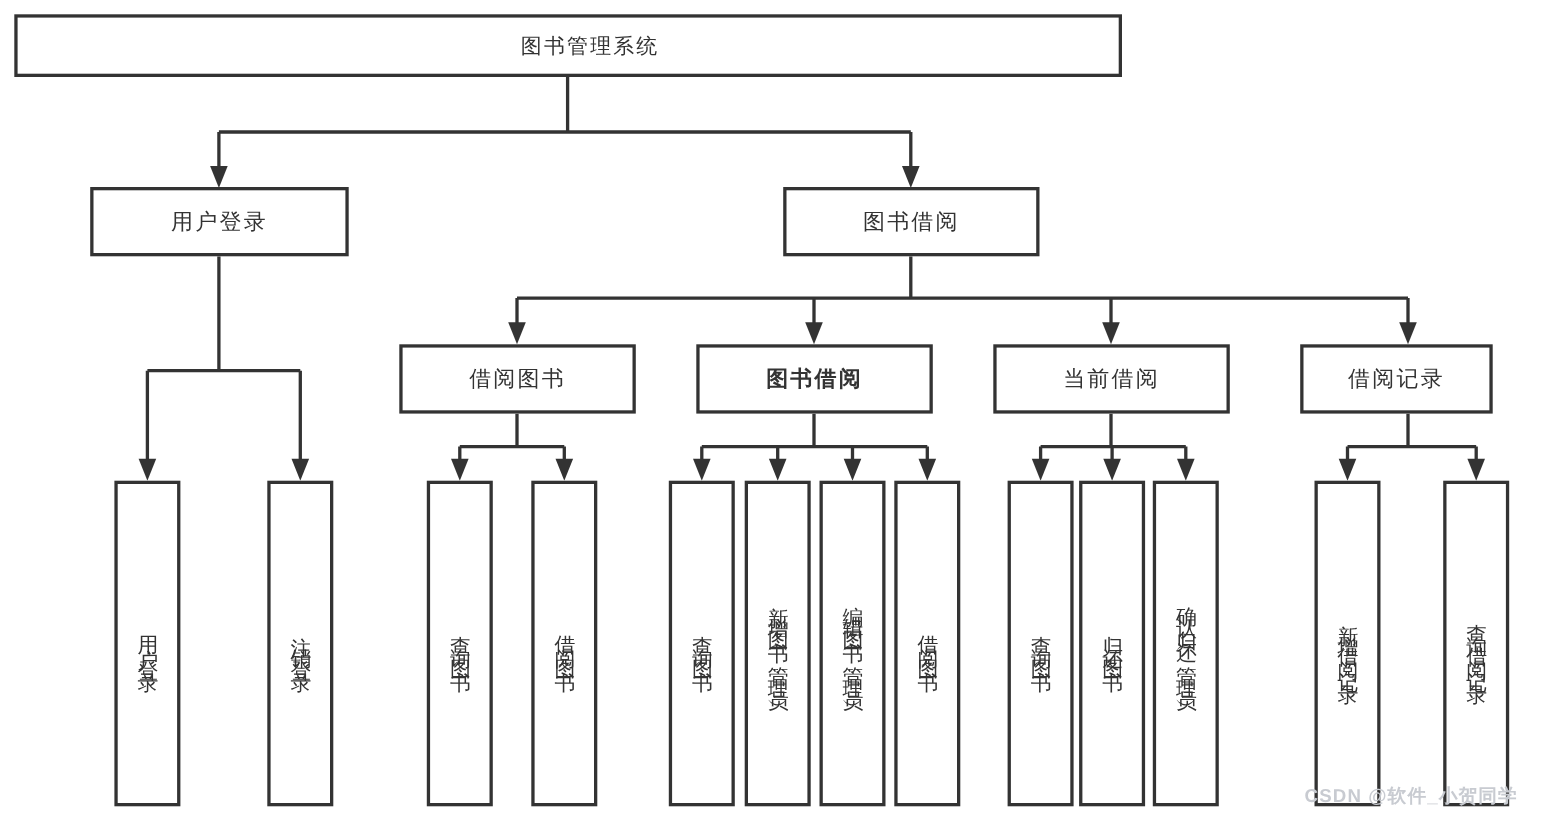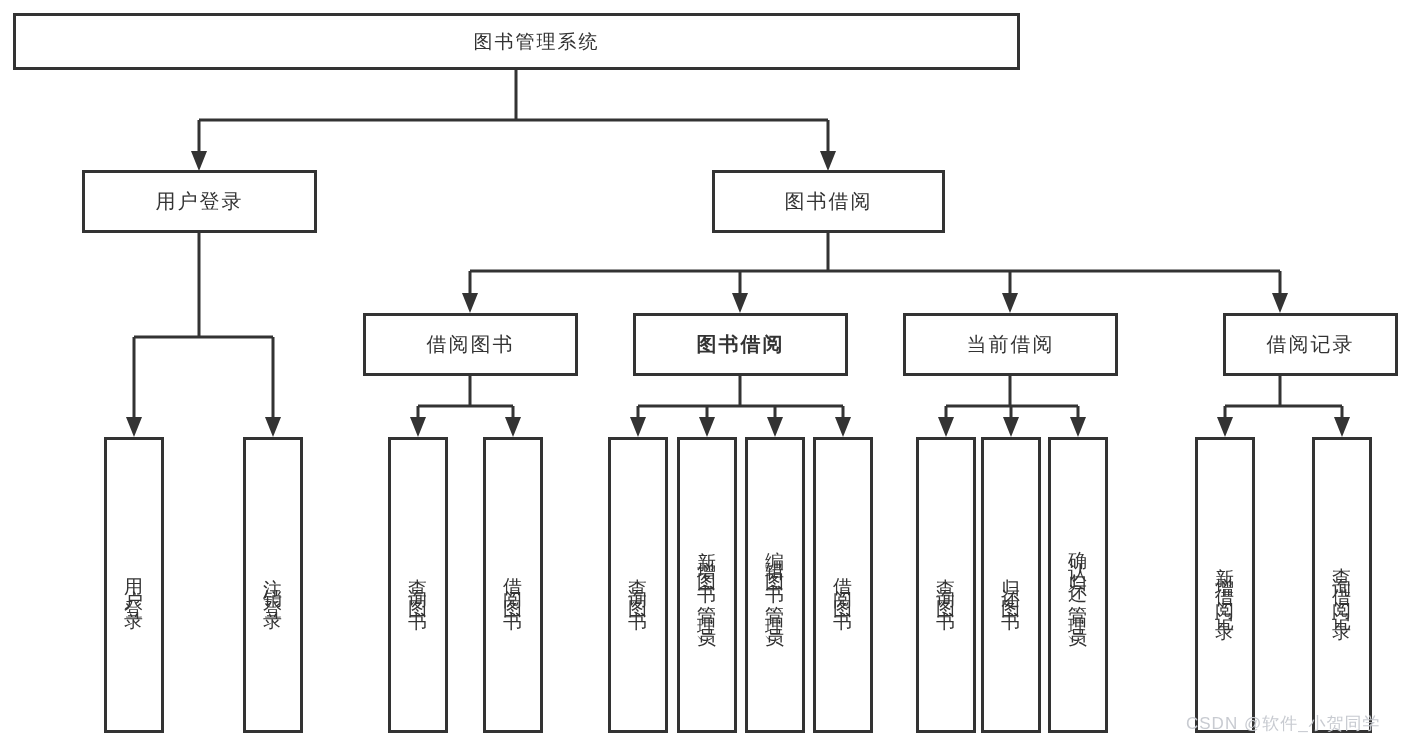--- a/index.html
+++ b/index.html
@@ -42,21 +42,21 @@
     writing-mode:vertical-rl;
     text-orientation:mixed;
     font-size:19px;
     letter-spacing:11px;
     line-height:1;
   }
   .watermark{
     position:absolute;
     left:1186px;top:712px;
     font-size:17px;
-    font-weight:normal;
+    font-weight:bold;
     letter-spacing:1px;
     color:var(--wm);
     z-index:10;
     white-space:nowrap;
   }
 </style>
 </head>
 <body>
 
 <div class="canvas">
@@ -105,21 +105,21 @@
   </svg>
 
   <div class="node h root" style="left:13px;top:13px;width:1007px;height:57px;">图书管理系统</div>
 
   <div class="node h" style="left:82px;top:170px;width:235px;height:63px;">用户登录</div>
   <div class="node h" style="left:712px;top:170px;width:233px;height:63px;">图书借阅</div>
 
   <div class="node h" style="left:363px;top:313px;width:215px;height:63px;">借阅图书</div>
   <div class="node h" style="left:633px;top:313px;width:215px;height:63px;font-weight:bold;">图书借阅</div>
   <div class="node h" style="left:903px;top:313px;width:215px;height:63px;">当前借阅</div>
-  <div class="node h" style="left:1223px;top:313px;width:175px;height:63px;">借阅记录</div>
+  <div class="node h" style="left:1182px;top:313px;width:175px;height:63px;">借阅记录</div>
 
   <div class="node v" style="left:104px;top:437px;width:60px;height:296px;">用户登录</div>
   <div class="node v" style="left:243px;top:437px;width:60px;height:296px;">注销登录</div>
 
   <div class="node v" style="left:388px;top:437px;width:60px;height:296px;">查询图书</div>
   <div class="node v" style="left:483px;top:437px;width:60px;height:296px;">借阅图书</div>
 
   <div class="node v" style="left:608px;top:437px;width:60px;height:296px;">查询图书</div>
   <div class="node v" style="left:677px;top:437px;width:60px;height:296px;">新增图书（管理员）</div>
   <div class="node v" style="left:745px;top:437px;width:60px;height:296px;">编辑图书（管理员）</div>

